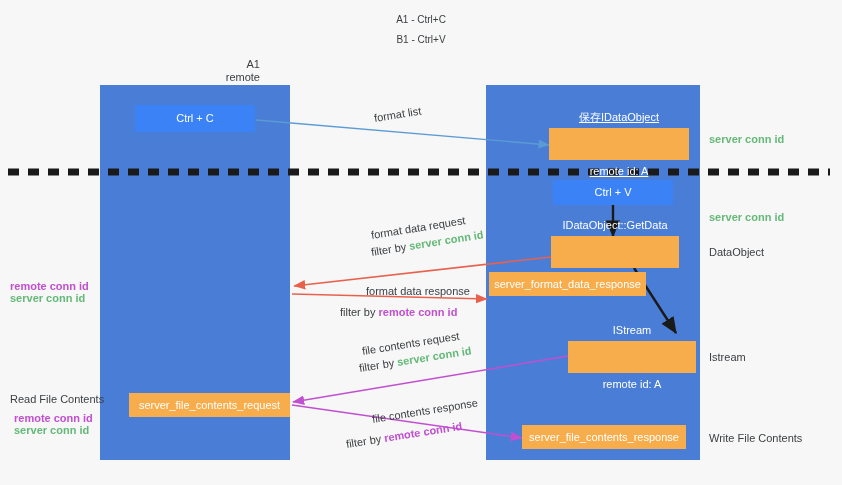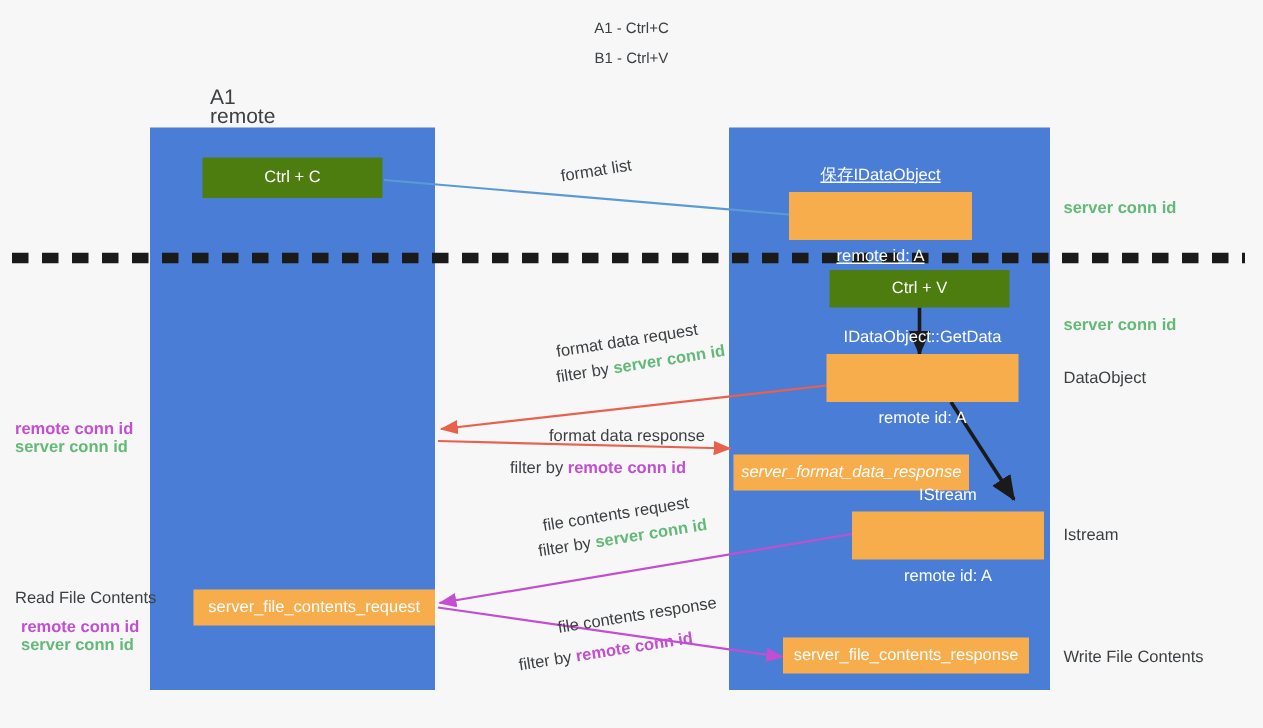--- a/index.html
+++ b/index.html
@@ -14,38 +14,38 @@
   .abs{position:absolute;}
 
   
   .title{
     left:0;top:10px;width:842px;text-align:center;
     font-size:10px;color:#3c4043;line-height:20px;
   }
 
   
   .lane-head{
-    text-align:left;font-size:14px;color:#3c4043;line-height:13px;
+    text-align:right;font-size:11px;color:#3c4043;line-height:13px;
   }
 
   
   .lane{
     background:#4a7ed6;
   }
 
   
   .box{
     display:flex;align-items:center;justify-content:center;
     flex-direction:column;
     color:#ffffff;font-size:11px;line-height:13px;
     box-sizing:border-box;text-align:center;
     padding:2px 4px;
   }
   .box.orange{background:#f8ad4c;}
-  .box.green{background:#4d7c0f;}
+  .box.green{background:#3b82f6;}
   .box .sub{font-size:11px;margin-top:41px;}
 
   
   .lbl{font-size:11px;color:#3c4043;line-height:14px;white-space:nowrap;}
   .lbl.green{color:#64b978;font-weight:bold;}
   .lbl.magenta{color:#c14fd0;font-weight:bold;}
   .lbl .green{color:#64b978;font-weight:bold;}
   .lbl .magenta{color:#c14fd0;font-weight:bold;}
   .rot-up{transform:rotate(-9deg);transform-origin:left center;}
 
@@ -101,36 +101,36 @@
 
     <line x1="568" y1="356" x2="293" y2="402" stroke="#c14fd0" stroke-width="1.5" marker-end="url(#ah-magenta)"></line>
 
     <line x1="292" y1="405" x2="522" y2="438" stroke="#c14fd0" stroke-width="1.5" marker-end="url(#ah-magenta)"></line>
   </svg>
 
   <div class="abs box green" style="left:135px;top:105px;width:120px;height:27px;">
     <span>Ctrl + C</span>
   </div>
 
-  <div class="abs box orange" style="left:526px;top:128px;width:122px;height:32px;text-decoration:underline;">
+  <div class="abs box orange" style="left:549px;top:128px;width:140px;height:32px;text-decoration:underline;">
     <span>保存IDataObject</span>
     <span class="sub">remote id: A</span>
   </div>
 
   <div class="abs box green" style="left:553px;top:180px;width:120px;height:25px;">
     <span>Ctrl + V</span>
   </div>
 
   <div class="abs box orange" style="left:551px;top:236px;width:128px;height:32px;">
     <span>IDataObject::GetData</span>
     <span class="sub">remote id: A</span>
   </div>
 
 
-  <div class="abs box orange" style="left:489px;top:303px;width:157px;height:24px;font-style:italic;">
+  <div class="abs box orange" style="left:489px;top:272px;width:157px;height:24px;">
     <span>server_format_data_response</span>
   </div>
 
   <div class="abs box orange" style="left:568px;top:341px;width:128px;height:32px;">
     <span>IStream</span>
     <span class="sub">remote id: A</span>
   </div>
 
   <div class="abs box orange" style="left:129px;top:393px;width:161px;height:24px;">
     <span>server_file_contents_request</span>

